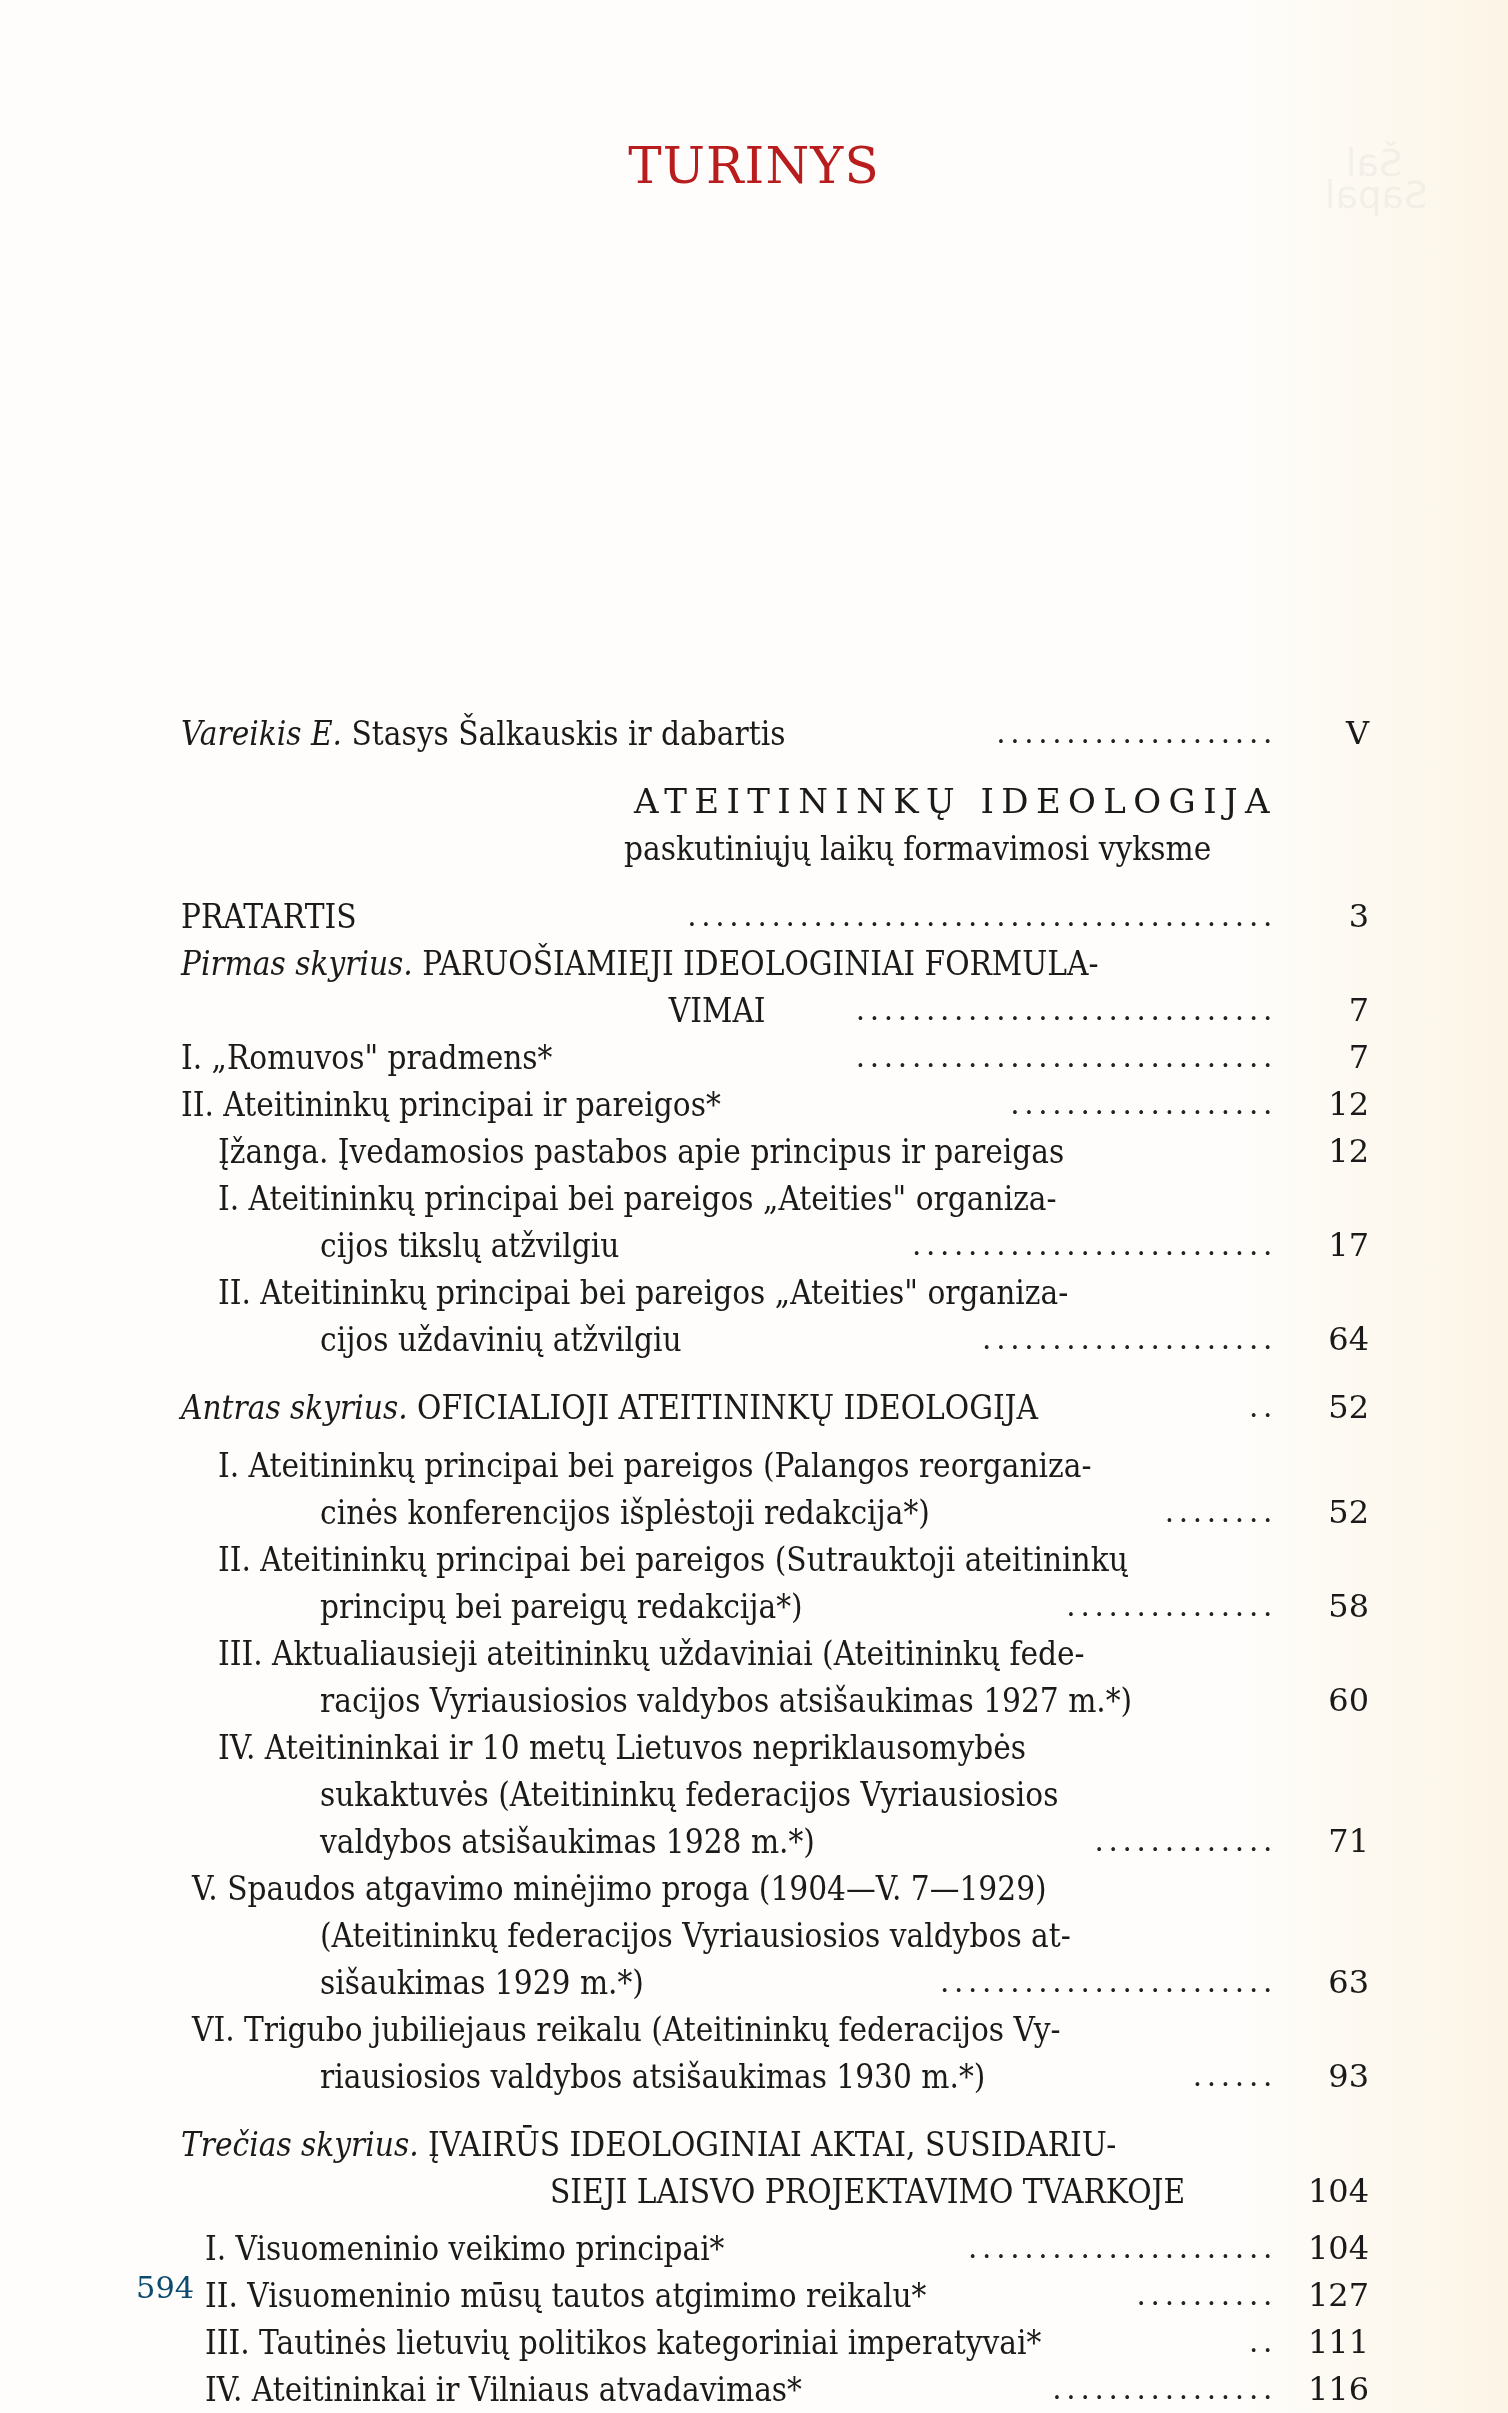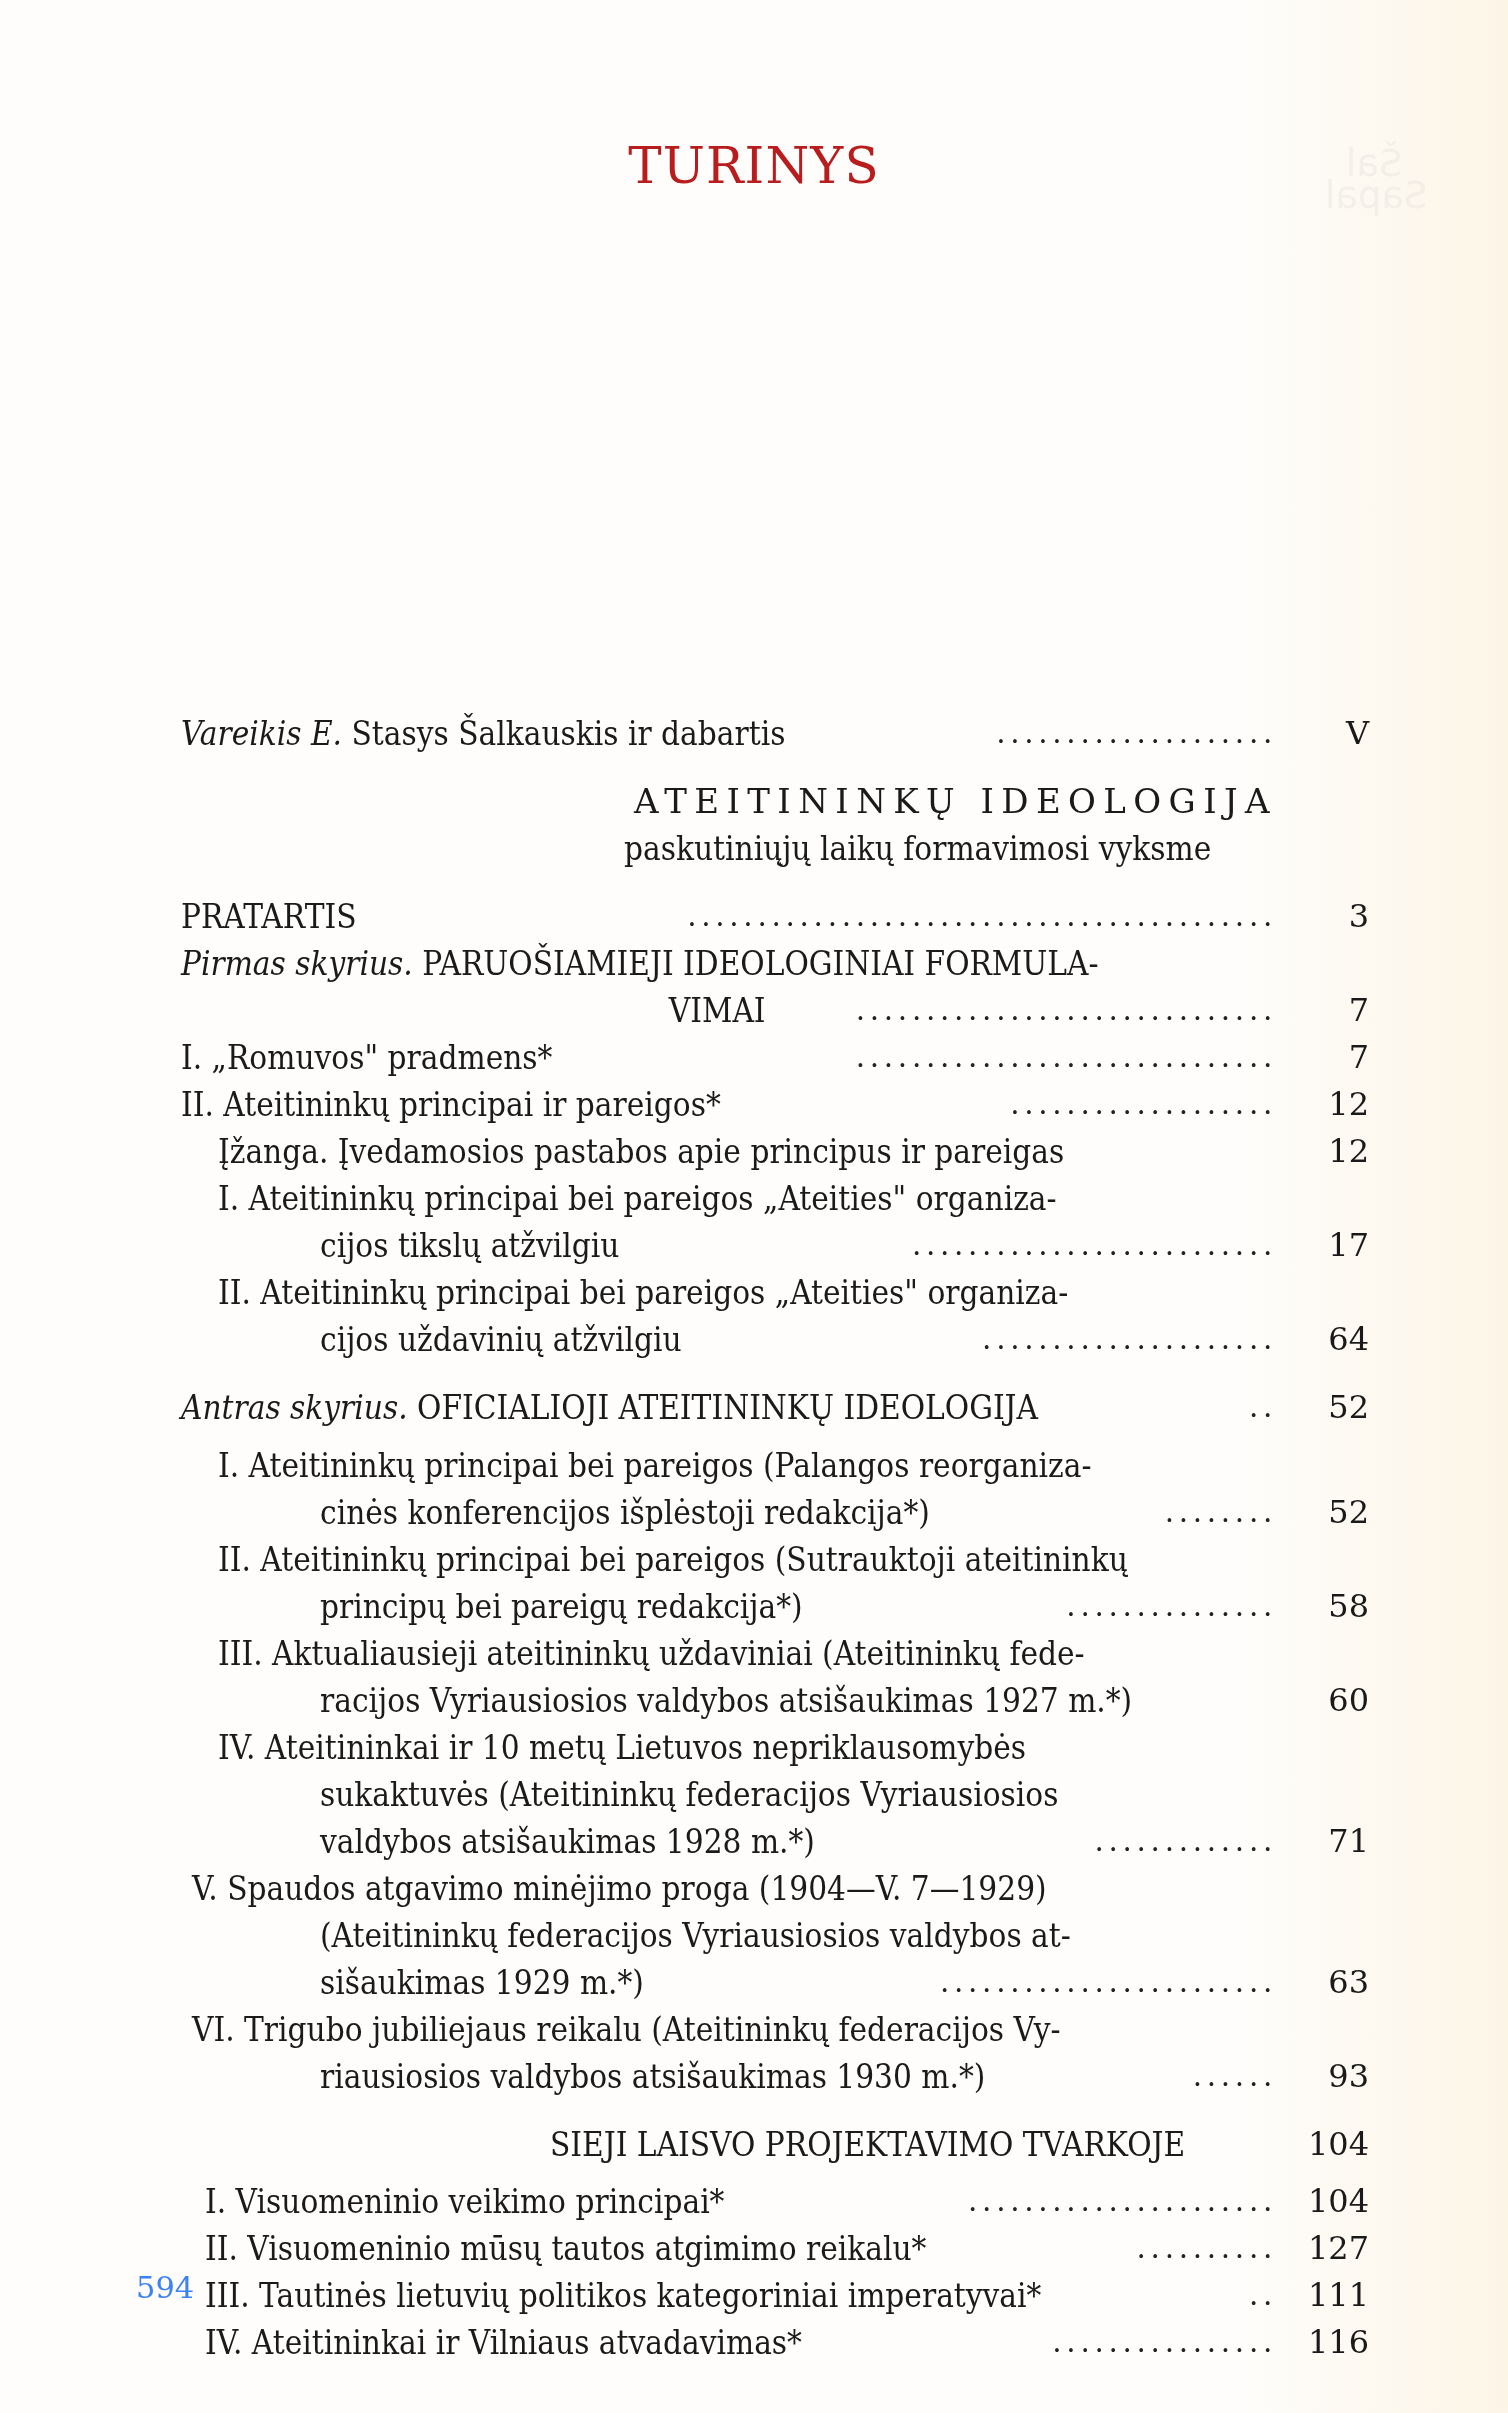--- a/index.html
+++ b/index.html
@@ -36,21 +36,21 @@
   .line .pg {
     position: absolute; right: 0; width: 79px; text-align: right; font-size: 32px;
   }
   .ind1 { padding-left: 37px; }
   .ind2 { padding-left: 139px; }
   .center { text-align: right; padding-right: 92px; }
   .spaced { letter-spacing: 7.4px; font-size: 34px; }
   .gap-s { height: 21px; }
   .it { font-style: italic; }
   .folio {
-    position: absolute; left: 136px; top: 2270px; font-size: 30.5px; color: #3b82f6;
+    position: absolute; left: 136px; top: 2270px; font-size: 30.5px; color: #0c4a6e;
   }
 </style>
 </head>
 <body>
 
 <div class="page-tint"></div>
 <div class="bleed" style="left:1346px; top:142px;">Šal</div>
 <div class="bleed" style="left:1325px; top:174px;">Sapal</div>
 
 <div class="title">TURINYS</div>
@@ -159,20 +159,23 @@
 
   <div class="line" style="padding-left:10.5px"><span class="txt">VI. Trigubo jubiliejaus reikalu (Ateitininkų federacijos Vy-</span></div>
   <div class="line ind2">
     <span class="txt">riausiosios valdybos atsišaukimas 1930 m.*)</span>
     <span class="dots">......</span>
     <span class="pg">93</span>
   </div>
   <div class="gap-s"></div>
 
   <div class="line">
+    <span class="txt"><span class="it">Trečias skyrius.</span> <span>ĮVAIRŪS IDEOLOGINIAI AKTAI, SUSIDARIU-</span></span>
+  </div>
+  <div class="line">
     <span class="txt" style="padding-left:410px">SIEJI LAISVO PROJEKTAVIMO TVARKOJE</span>
     <span class="pg">104</span>
   </div>
   <div class="gap-s" style="height:10.5px"></div>
 
   <div class="line" style="padding-left:24px">
     <span class="txt">I. Visuomeninio veikimo principai*</span>
     <span class="dots">......................</span>
     <span class="pg">104</span>
   </div>

